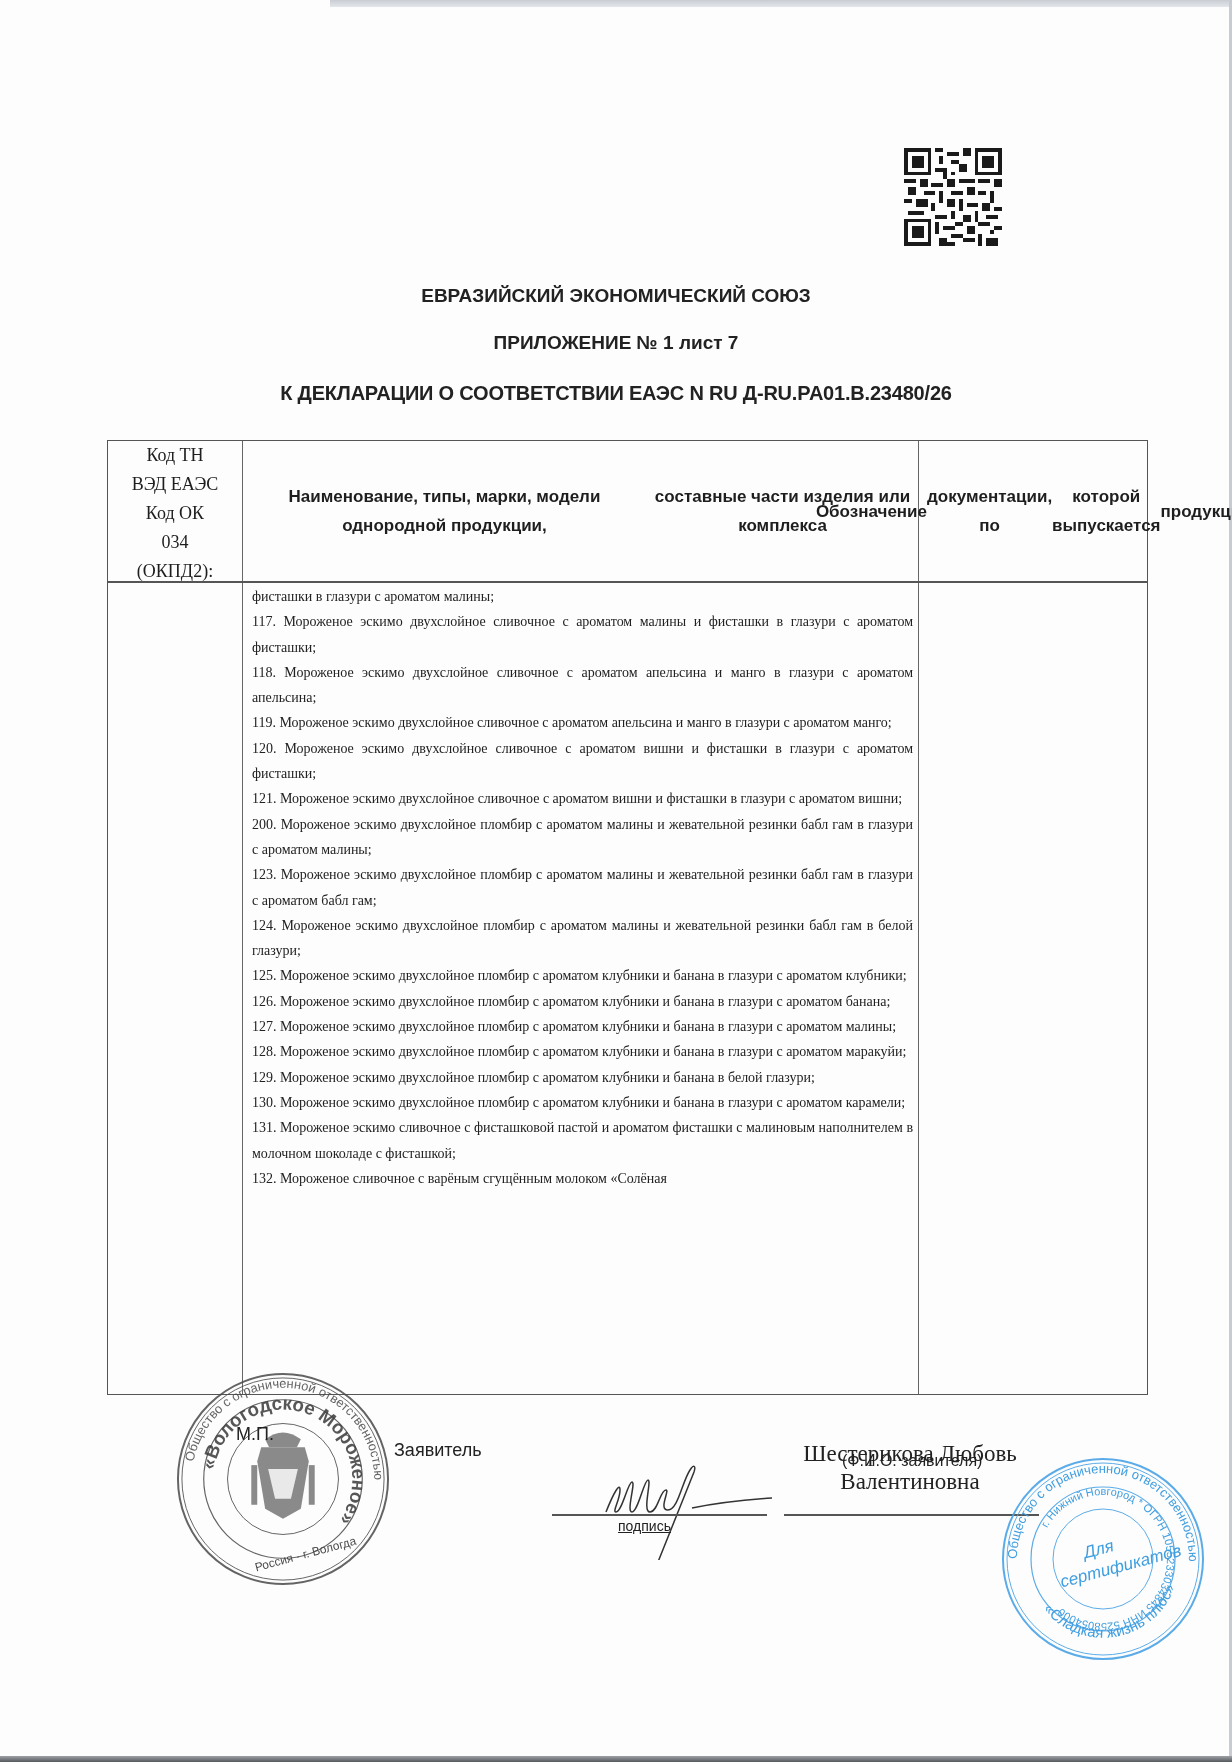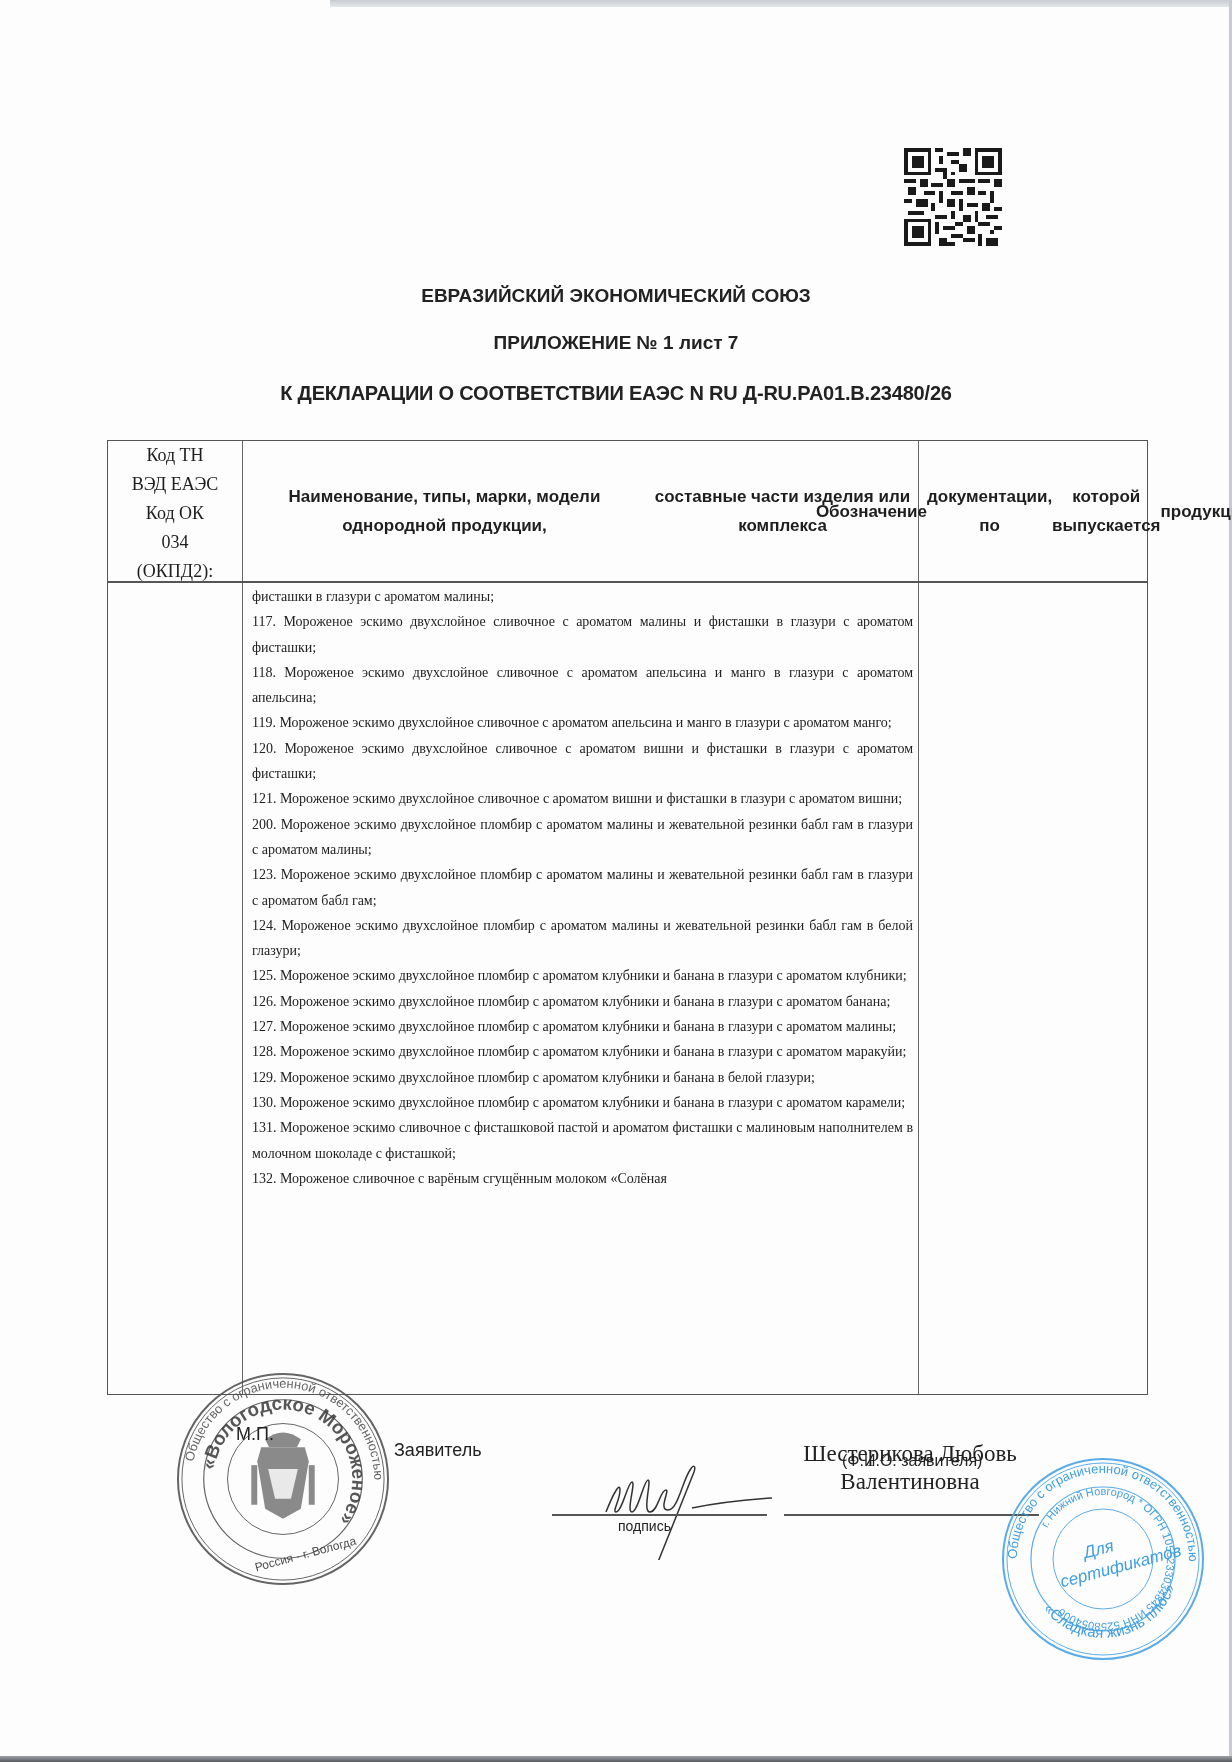--- a/index.html
+++ b/index.html
@@ -71,21 +71,21 @@
   }
   .applicant {
     position: absolute; left: 394px; top: 1440px;
     font-family: "Liberation Sans", sans-serif; font-size: 18px; color: #222;
   }
   .sig-line {
     position: absolute; left: 552px; top: 1514px; width: 215px; height: 1.5px; background: #555;
   }
   .sig-label {
     position: absolute; left: 618px; top: 1518px;
-    font-family: "Liberation Sans", sans-serif; font-size: 14px; color: #222;
+    font-family: "Liberation Sans", sans-serif; font-size: 14px; color: #222; text-decoration: underline;
   }
   .signature {
     position: absolute; left: 600px; top: 1450px; width: 180px; height: 110px;
   }
   .name-line {
     position: absolute; left: 784px; top: 1514px; width: 255px; height: 1.5px; background: #555;
   }
   .name {
     position: absolute; left: 790px; top: 1440px; width: 240px; text-align: center;
     font-family: "Liberation Serif", serif; font-size: 23px; line-height: 28px; color: #222;

